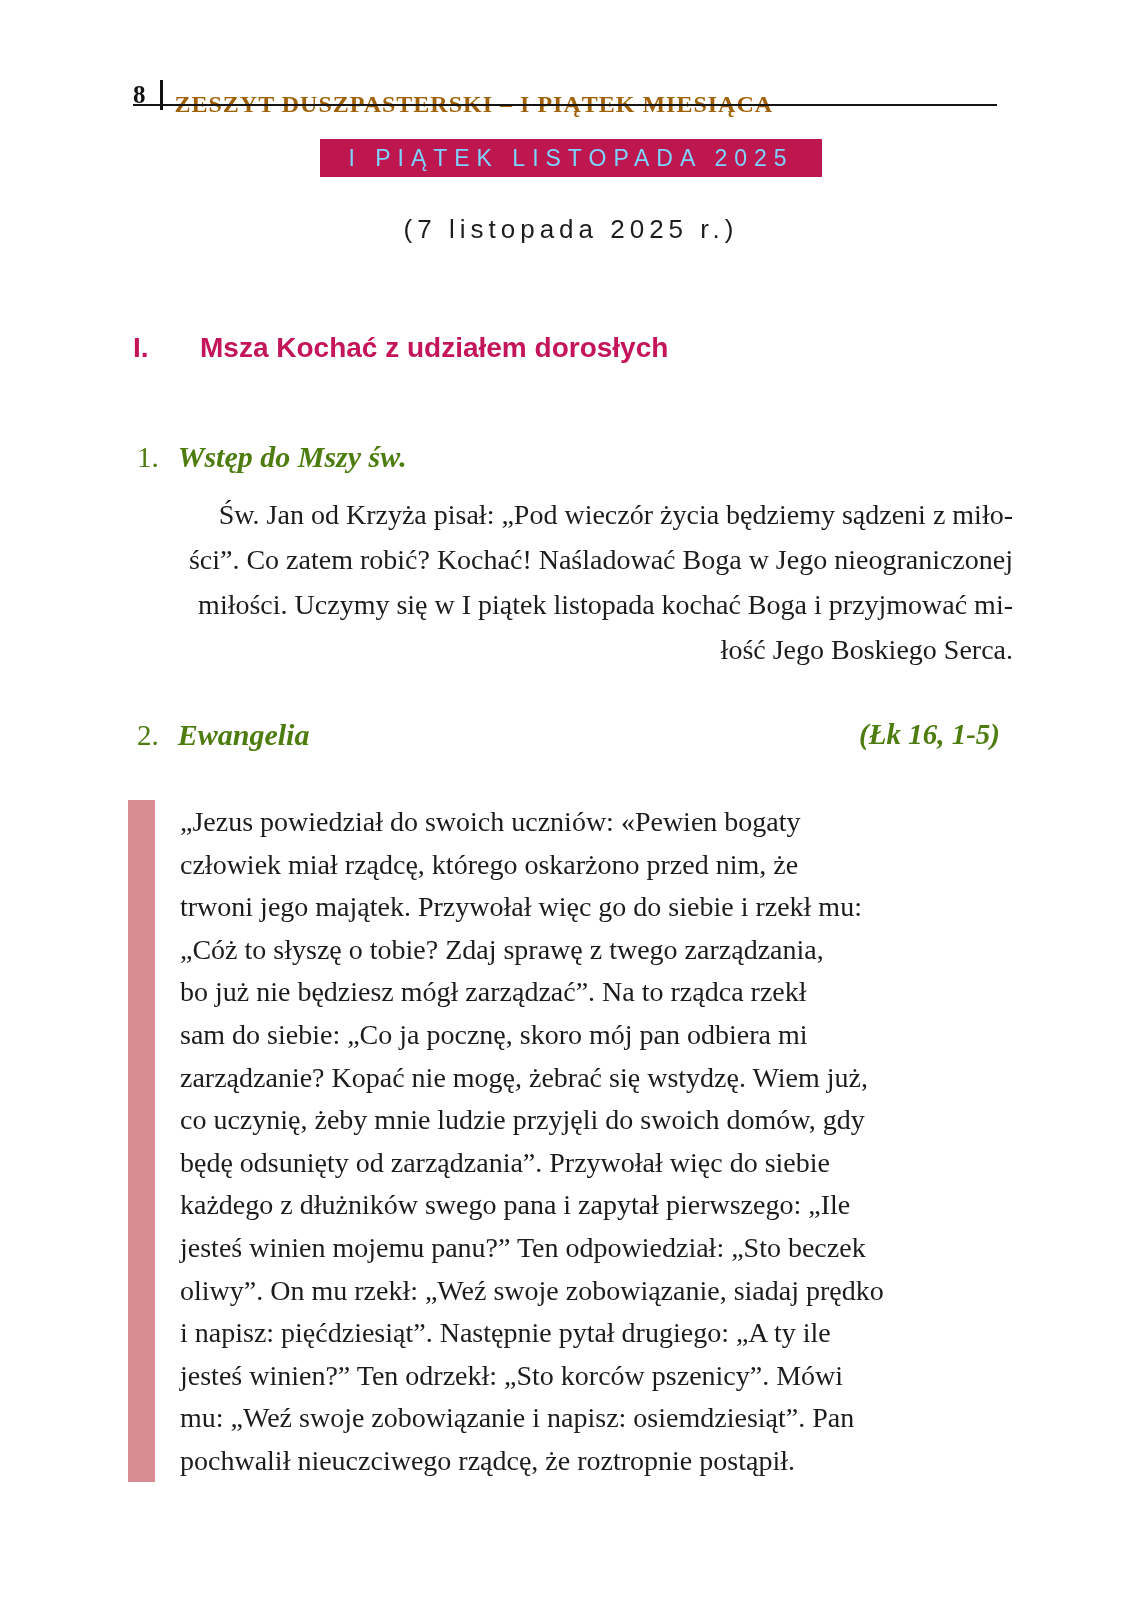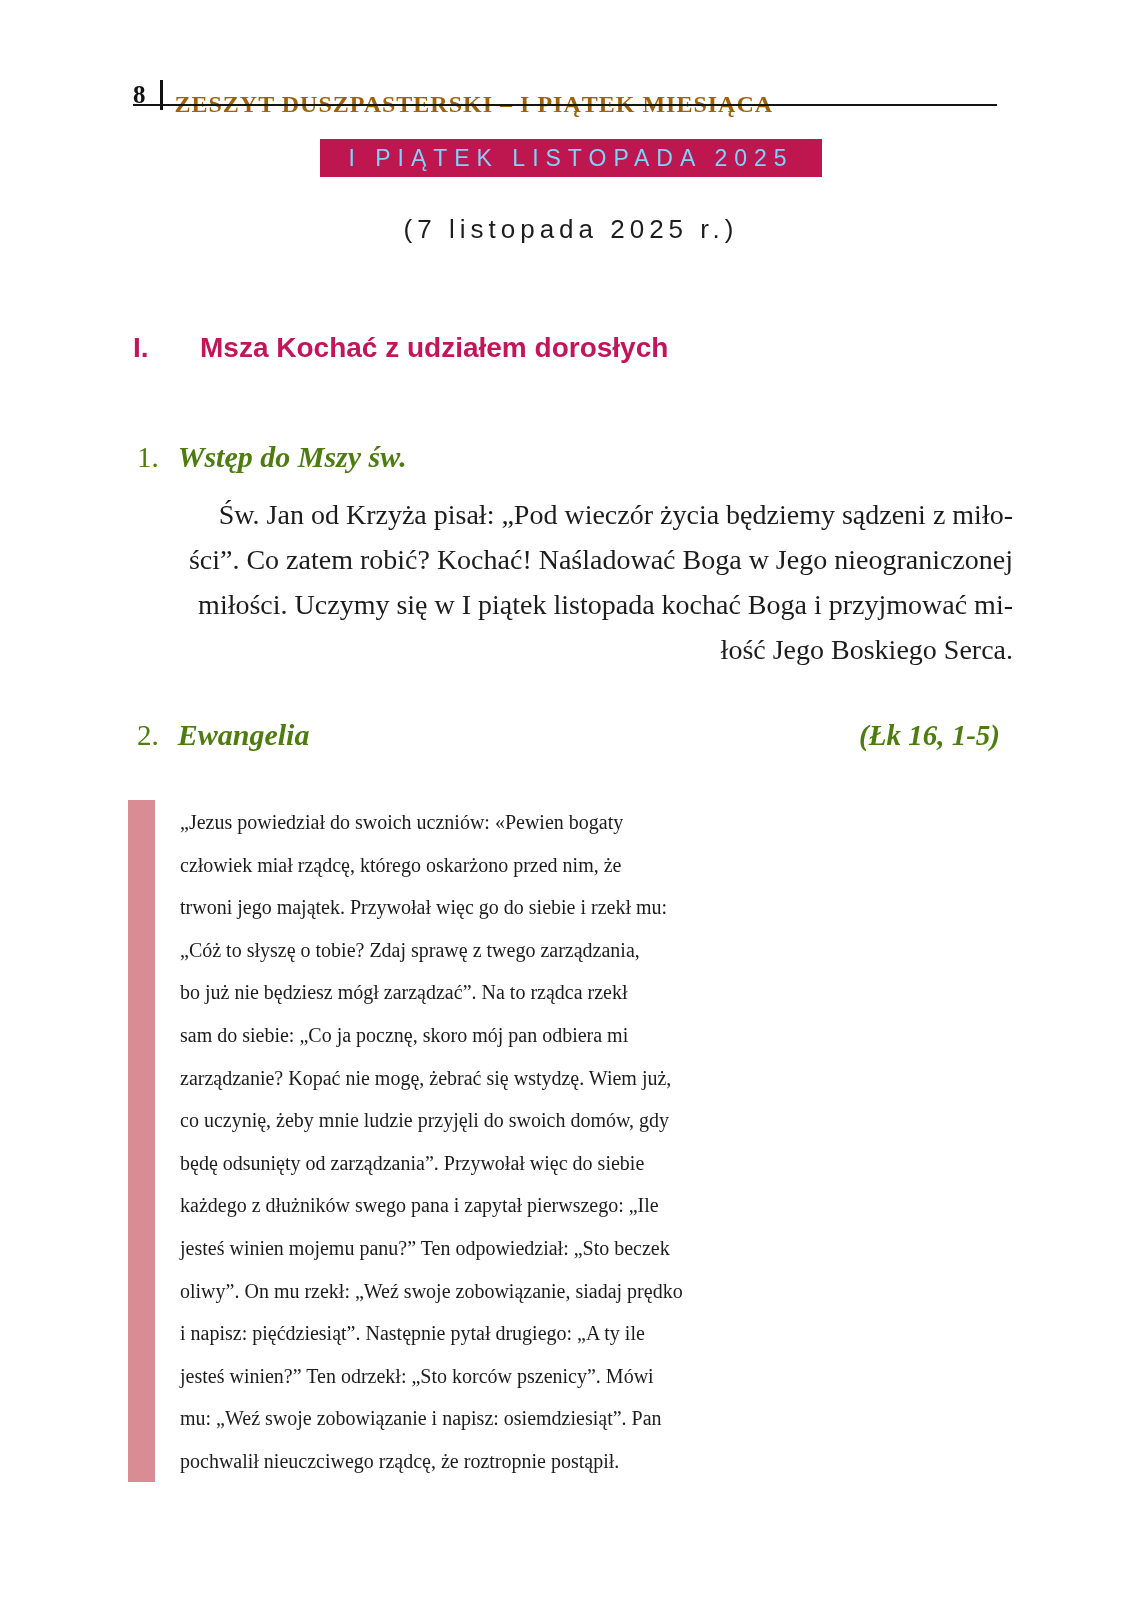--- a/index.html
+++ b/index.html
@@ -56,37 +56,37 @@
   .section-heading .numeral{width:67px;flex:0 0 67px;}
   
   .subhead{
     font-family:"Liberation Serif", serif;color:#4d7c0f;
   }
   .subhead .num{font-size:29px;font-style:normal;}
   .subhead .ttl{font-size:30px;font-weight:bold;font-style:italic;margin-left:15px;}
   .subhead-1{position:absolute;left:137px;top:440px;}
   .subhead-2{
     position:absolute;left:137px;top:718px;width:863px;
-    display:flex;justify-content:space-between;align-items:center;
+    display:flex;justify-content:space-between;align-items:flex-start;
   }
   .subhead .ref{font-size:29px;font-weight:bold;font-style:italic;}
   
   .intro-par{
     position:absolute;left:133px;top:492px;width:880px;
     font-size:28px;line-height:45px;color:#1c1c1c;
     white-space:pre-line;text-align:right;
   }
   
   .quote-bar{
     position:absolute;left:128px;top:800px;width:27px;height:682px;
     background:#d98c93;
   }
   .quote-text{
     position:absolute;left:180px;top:801px;width:840px;
-    font-size:20px;line-height:42.6px;color:#1c1c1c;
+    font-size:28px;line-height:42.6px;color:#1c1c1c;
     white-space:pre-line;text-align:left;
   }
 </style>
 </head>
 <body>
 
 <div class="page">
 
   <div class="running-header">
     <span class="page-num">8</span>

